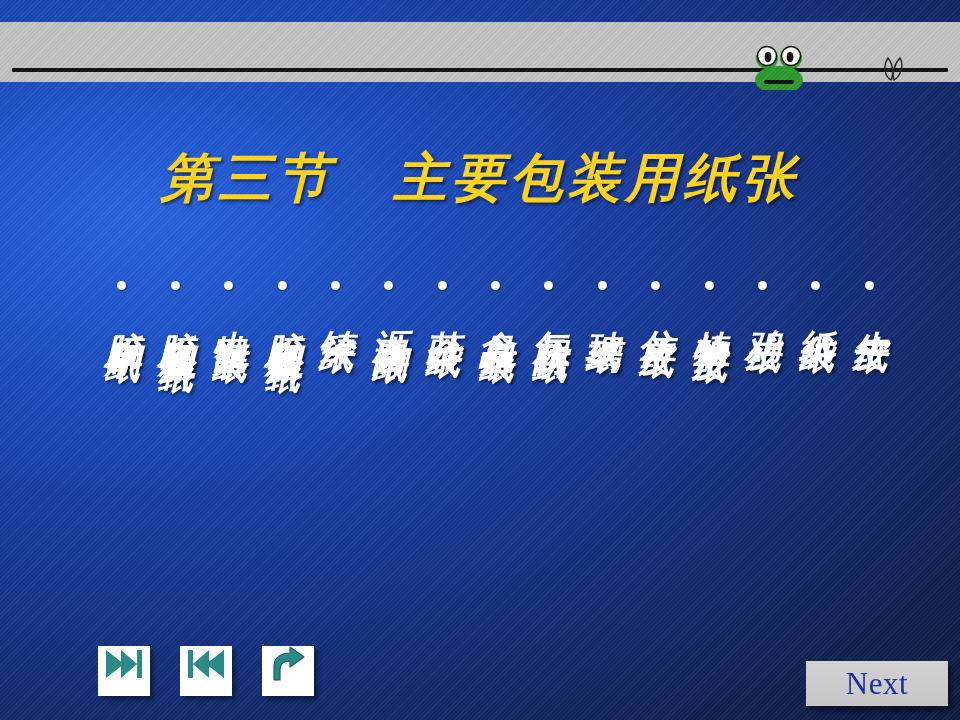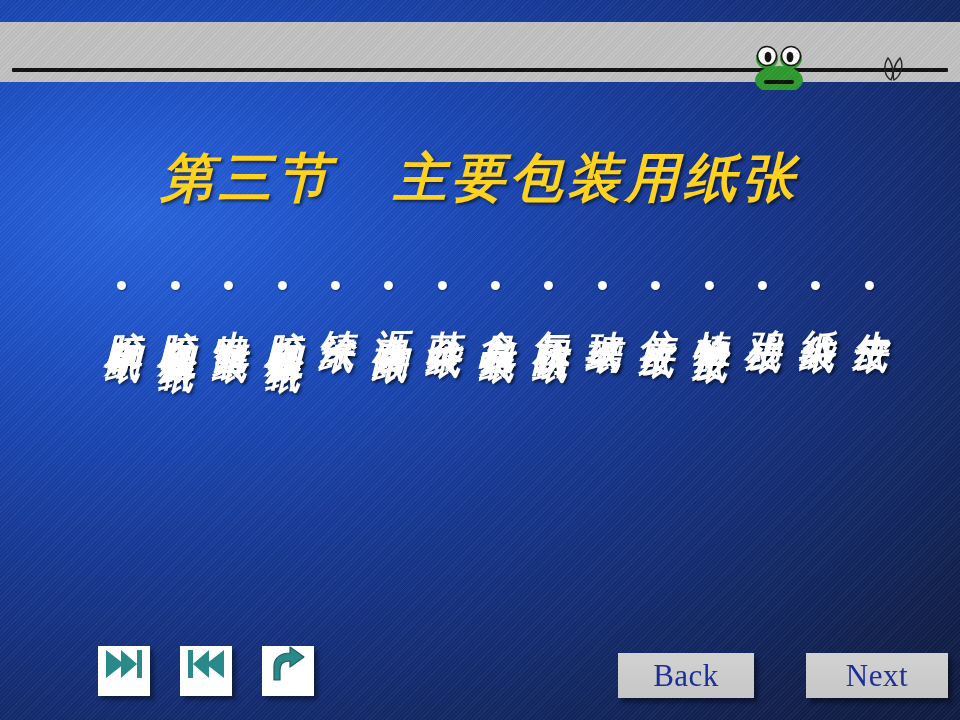--- a/index.html
+++ b/index.html
@@ -112,21 +112,21 @@
     position:absolute;top:653px;height:45px;
     background:linear-gradient(#d2d2d2,#c6c6c6);
     box-shadow:4px 5px 4px rgba(0,0,0,0.4);
     display:flex;align-items:center;justify-content:center;
     color:#1b2f9b;
     font-family:"Liberation Serif","DejaVu Serif",serif;
     font-size:31px;
     letter-spacing:0.5px;
   }
   #btn-back{left:618px;width:136px;}
-  #btn-next{left:806px;width:142px;}
+  #btn-next{left:806px;width:142px;margin-top:8px;}
 </style>
 </head>
 <body>
 
 <div id="slide">
 
   <div id="header-band">
     <div id="header-rule"></div>
 
     <svg id="frog" viewBox="0 0 62 48">
@@ -228,20 +228,17 @@
       <polygon points="38,4 20,18 38,32" fill="#2a8a89"></polygon>
     </svg>
   </div>
 
   <div class="iconbtn" id="btn-return">
     <svg width="40" height="38" viewBox="0 0 40 38">
       <path d="M6 34 L6 20 C6 11 14 7 22 7 L22 1 L36 11 L22 21 L22 15 C15 15 12 18 12 24 L12 34 Z" fill="#2a8a89" stroke="#1c5f5e" stroke-width="1.2" stroke-linejoin="round"></path>
     </svg>
   </div>
 
-  <div class="navbtn" id="btn-back">
-    <span>Back</span>
-  </div>
   <div class="navbtn" id="btn-next">
     <span>Next</span>
   </div>
 
 </div>
 
 </body></html>

